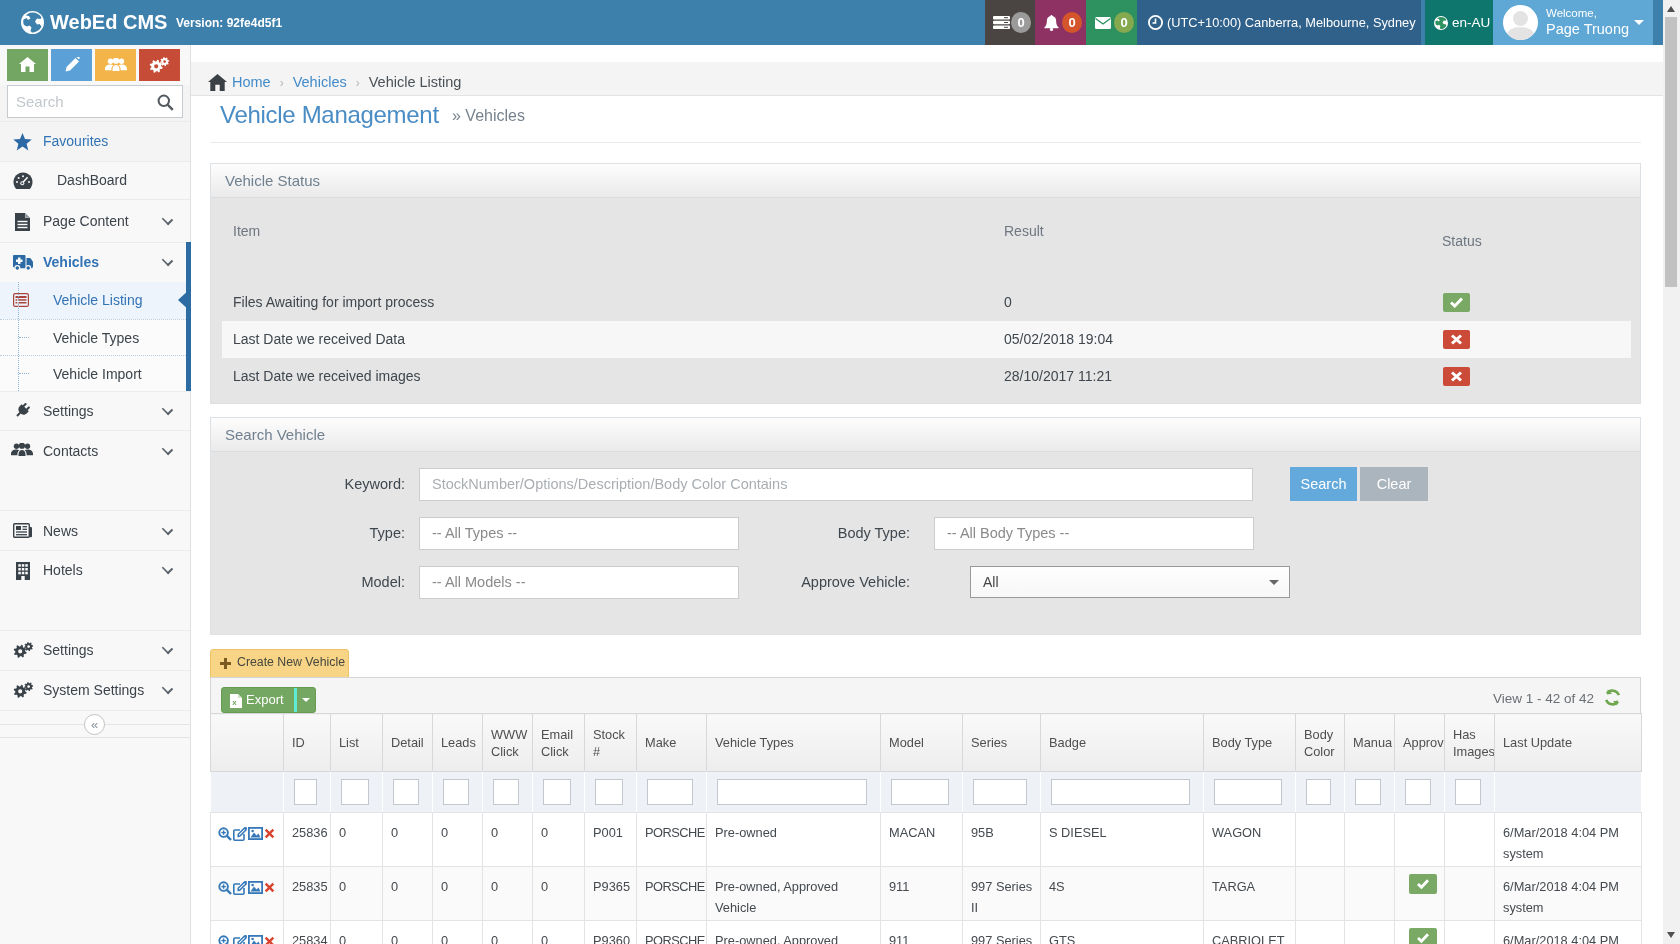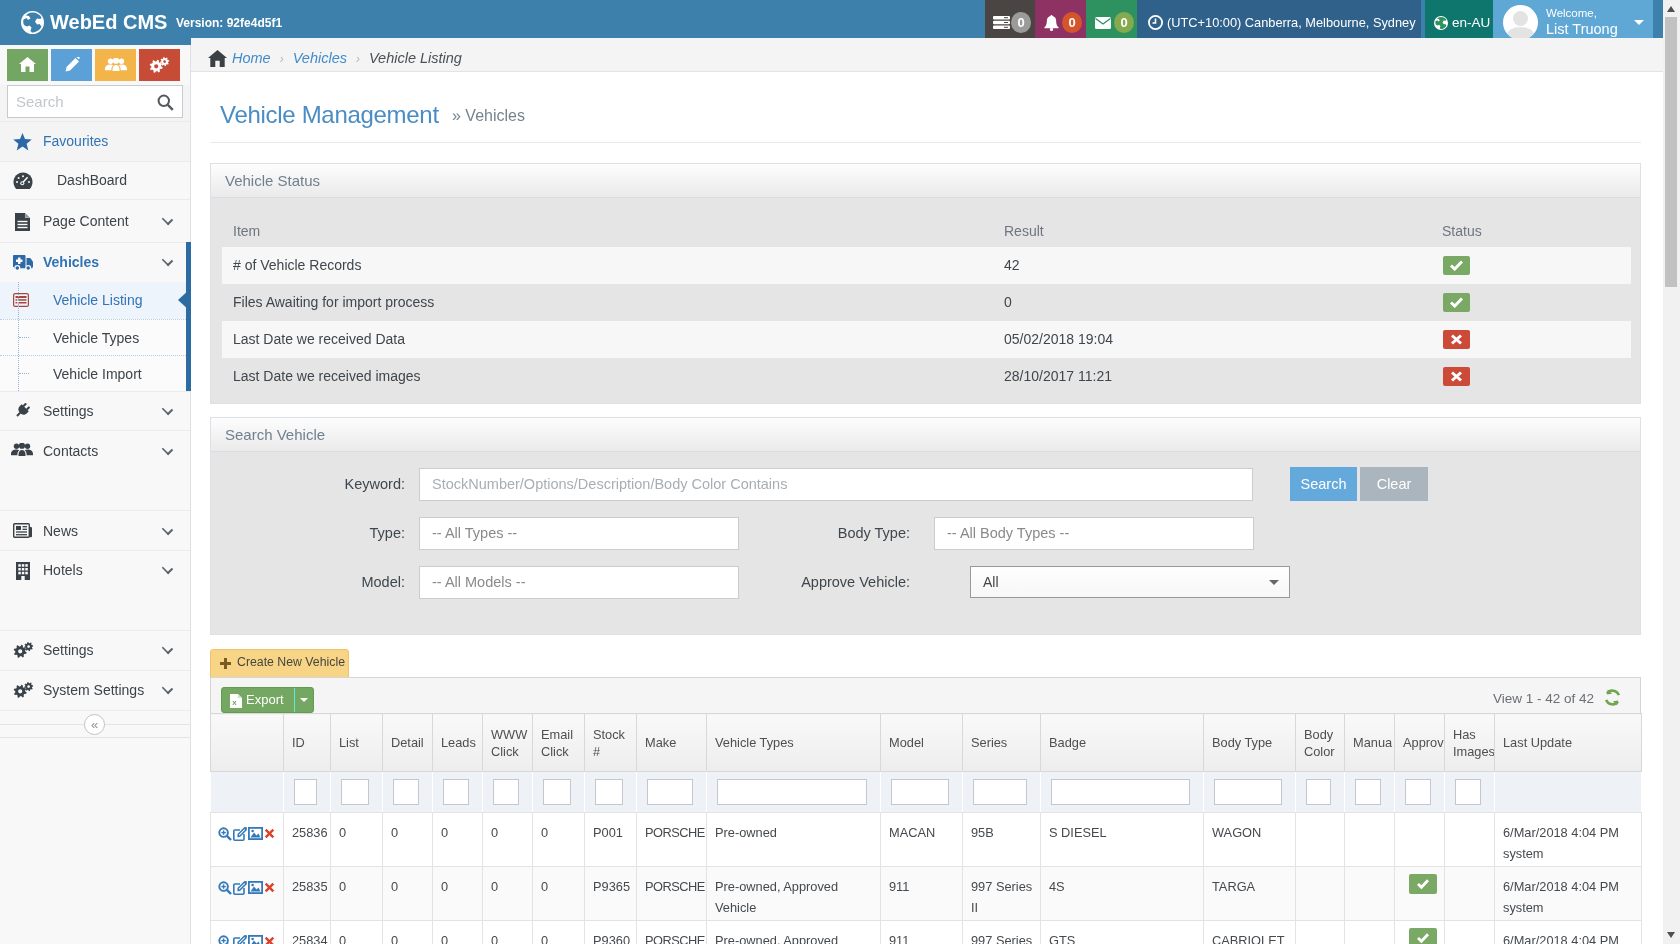--- a/index.html
+++ b/index.html
@@ -41,21 +41,21 @@
 #sidebar .search-wrap { position:absolute; left:7px; top:40px; width:176px; height:33px; background:#fff; border:1px solid #c6cbd0; }
 #sidebar .search-wrap span { position:absolute; left:8px; top:7px; color:#c2c7cb; font-size:15px; }
 .menu-item { position:absolute; left:0; width:190px; border-top:1px solid #ebebeb; background:#f8f8f8; }
 .menu-item.sub { background:#fbfbfb; }
 .menu-item .mi-text { position:absolute; left:43px; font-size:14px; color:#3c434a; }
 .menu-item .mi-icon { position:absolute; left:13px; }
 .chev { position:absolute; left:163px; width:9px; height:9px; border-right:2px solid #5a626a; border-bottom:2px solid #5a626a; transform:rotate(45deg) scale(1,0.8); }
 .blue { color:#3173b5 !important; }
 
 
-#breadcrumb { position:absolute; left:191px; top:38px; width:1472px; height:34px; background:#f4f4f4; border-bottom:1px solid #e3e3e3; font-size:14.5px; line-height:40px;font-style:italic; }
+#breadcrumb { position:absolute; left:191px; top:62px; width:1472px; height:34px; background:#f4f4f4; border-bottom:1px solid #e3e3e3; font-size:14.5px; line-height:40px; }
 #breadcrumb a { color:#428bca; text-decoration:none; }
 #breadcrumb .sep { color:#b6b6b6; font-size:12px; padding:0 9px; }
 #breadcrumb .cur { color:#4a5157; }
 
 
 #title { position:absolute; left:220px; top:101px; font-size:24px; color:#4a8cc4; letter-spacing:-0.3px; }
 #subtitle { position:absolute; left:452px; top:107px; font-size:16px; color:#76838e; }
 #hr1 { position:absolute; left:210px; top:142px; width:1431px; height:1px; background:#e7eaec; }
 
 .panel { position:absolute; left:210px; width:1431px; background:#e5e5e5; border:1px solid #dce1e5; }
@@ -78,21 +78,21 @@
 #btn-search { position:absolute; left:1290px; top:467px; width:67px; height:34px; background:#63a9dc; color:#fff; font-size:14.5px; text-align:center; line-height:34px; }
 #btn-clear { position:absolute; left:1360px; top:467px; width:68px; height:34px; background:#abb5bd; color:#fff; font-size:14.5px; text-align:center; line-height:34px; }
 #sel-approve { position:absolute; left:934px; top:566px; width:320px; height:32px; background:linear-gradient(#fefefe,#f7f7f7); border:1px solid #999; font-size:14px; color:#444; line-height:30px; padding-left:12px;margin-left:36px; }
 #sel-approve .caret-down { position:absolute; right:10px; top:13px; border-top-color:#666; }
 
 #btn-create { position:absolute; left:210px; top:649px; width:139px; height:34px; white-space:nowrap; overflow:hidden; background:#f8d486; border:1px solid #eec267; border-radius:3px; color:#46483f; font-size:12.3px; line-height:25px; }
 
 
 #grid-toolbar { position:absolute; left:210px; top:677px; width:1431px; height:36px; background:#f5f5f5; border:1px solid #d5d5d5; border-bottom:none; }
 #btn-export { position:absolute; left:10px; top:9px; height:26px; background:#74a761; border:1px solid #649a52; border-radius:3px; color:#fff; font-size:13px; }
-#btn-export .main { display:inline-block; padding:0 10px 0 24px; line-height:24px; border-right:1px solid #5eead4; }
+#btn-export .main { display:inline-block; padding:0 10px 0 24px; line-height:24px; border-right:3px solid #5eead4; }
 #btn-export .drop { display:inline-block; width:18px; line-height:24px; text-align:center; vertical-align:top; }
 #btn-export .drop .caret-down { margin-bottom:2px; border-left-width:4px; border-right-width:4px; border-top-width:4px; }
 #grid-view { position:absolute; right:46px; top:13px; color:#6a6f75; font-size:13.5px; }
 #grid-refresh { position:absolute; right:19px; top:11px; }
 
 #grid { position:absolute; left:210px; top:713px; width:1431px; border-collapse:collapse; table-layout:fixed; font-size:12.8px; color:#454a4f; }
 #grid td, #grid th { border:1px solid #e3e3e3; overflow:hidden; vertical-align:top; text-align:left; font-weight:normal; padding:0 1px 0 8px; }
 #grid thead th { height:58px; background:linear-gradient(#f9f9f9,#ededed); border-color:#d8d8d8; color:#4f4f4f; vertical-align:middle; line-height:17px; }
 #grid tr.frow td { height:41px; background:#eef2f7; border-left-color:transparent; border-right-color:transparent; border-top-color:#d8d8d8; }
 #grid tr.drow td { height:54px; padding-top:9px; line-height:21px; }
@@ -156,21 +156,21 @@
         <path d="M11.5 1.5 C8 1.5 6 3 5 4.5 L8 5 L9.5 7.5 L7 9 L5.5 7 L2.5 8.5 C2 10 2.2 12.5 3 14 L6 15.5 L8.5 14.5 L10.5 16.5 L9.5 20 L11 21.5 C15 21.5 19 19 20.5 15.5 L18.5 13 L16 13.5 L14 10.5 L16 7.5 L19.5 8 L20.5 6.5 C19 3.5 15.5 1.5 11.5 1.5 Z" fill="#2e9160"></path>
       </svg>
     <span style="padding-left:27px">en-AU</span>
   </div>
   <div class="tb-box" id="tb-user">
     <div id="avatar">
         <div class="head"></div>
         <div class="body"></div>
       </div>
     <div class="w1">Welcome,</div>
-    <div class="w2">List Truong</div>
+    <div class="w2">Page Truong</div>
     <span class="caret-down"></span>
   </div>
 </div>
 <div id="sidebar">
   <div class="sq-btn" style="left:7px;background:#73a663;">
     <svg width="17" height="15" viewBox="0 0 17 15" style="position:absolute;left:12px;top:8px">
         <path d="M8.5 0 L17 7 L15 7 L15 15 L10.5 15 L10.5 9.5 L6.5 9.5 L6.5 15 L2 15 L2 7 L0 7 Z" fill="#fff"></path>
       </svg>
   </div>
   <div class="sq-btn" style="left:51px;background:#5ba1d8;">
@@ -365,30 +365,21 @@
 </div>
 <div id="title">Vehicle Management</div>
 <div id="subtitle">» Vehicles</div>
 <div id="hr1"></div>
 
 <div class="panel" id="panel1">
   <div class="panel-head">Vehicle Status</div>
   <div class="vs-row vs-head" style="top:49px;">
       <span class="c1">Item</span>
       <span class="c2">Result</span>
-      <span style="position:absolute;left:1220px;top:10px;">Status</span>
-    </div>
-  <div class="vs-row" style="top:83px;background:#f7f7f7;">
-      <span class="c1"># of Vehicle Records</span>
-      <span class="c2">42</span>
-    <span class="badge g">
-        <svg width="13" height="11" viewBox="0 0 13 11">
-          <path d="M1 5.5 L4.7 9 L12 1.5" stroke="#fff" stroke-width="3" fill="none"></path>
-        </svg>
-      </span>
+      <span style="position:absolute;left:1220px;top:20px;">Status</span>
     </div>
   <div class="vs-row" style="top:120px;">
       <span class="c1">Files Awaiting for import process</span>
       <span class="c2">0</span>
     <span class="badge g">
         <svg width="13" height="11" viewBox="0 0 13 11">
           <path d="M1 5.5 L4.7 9 L12 1.5" stroke="#fff" stroke-width="3" fill="none"></path>
         </svg>
       </span>
     </div>

